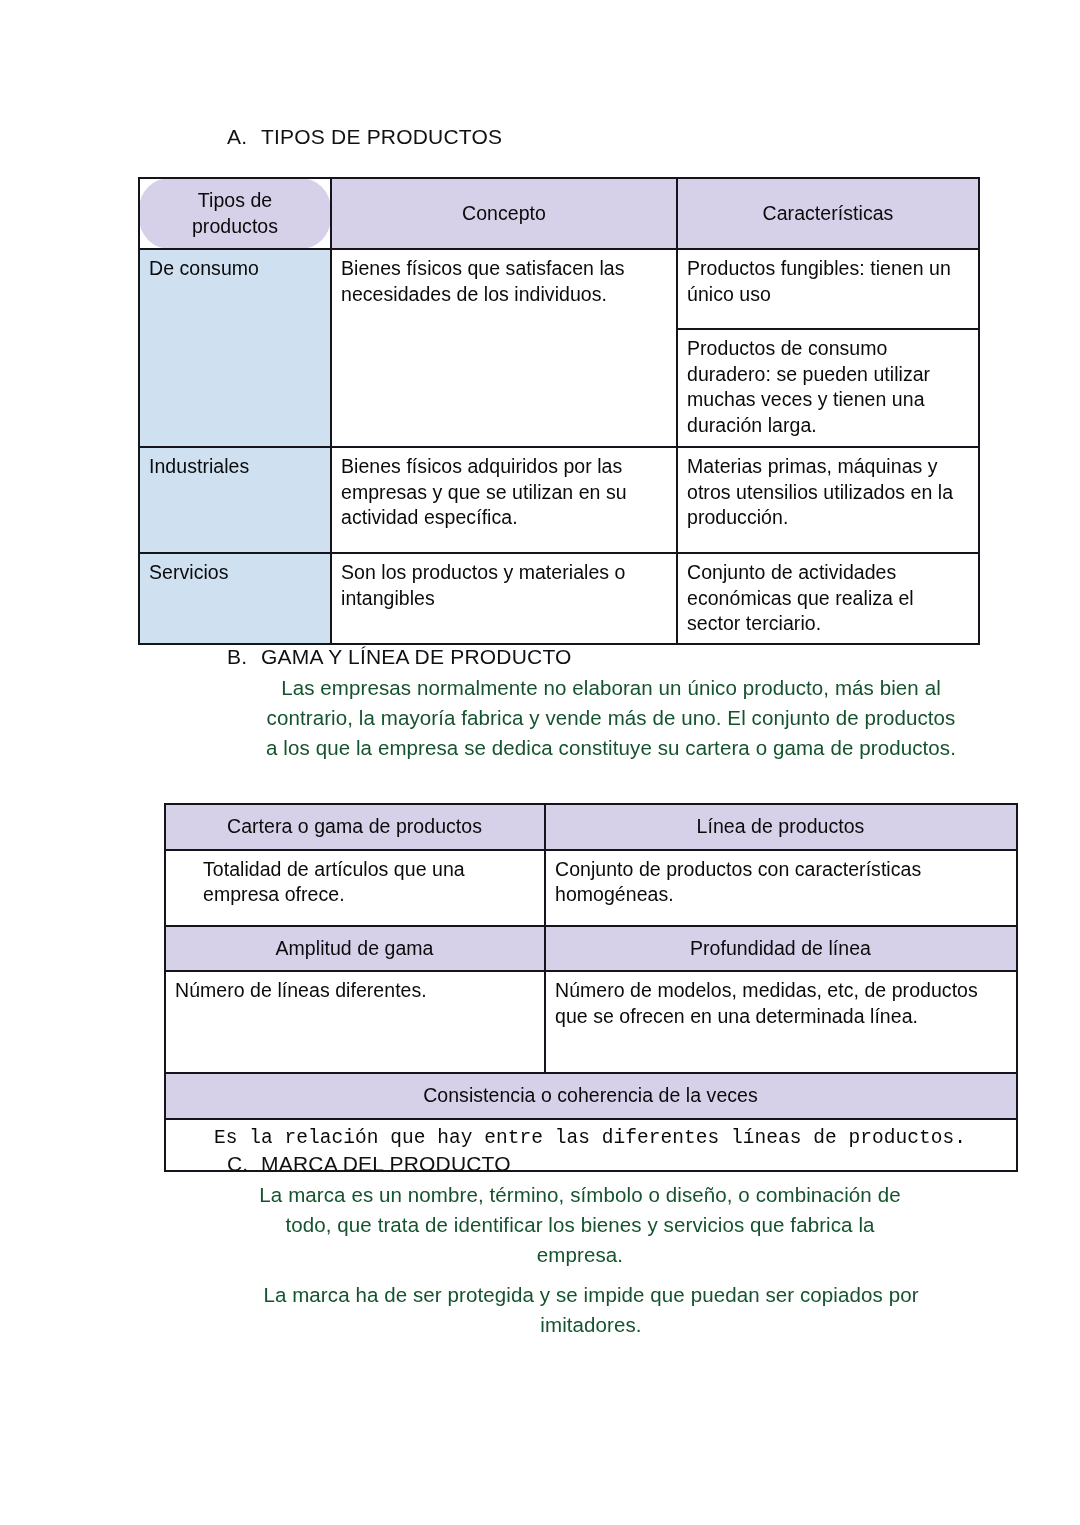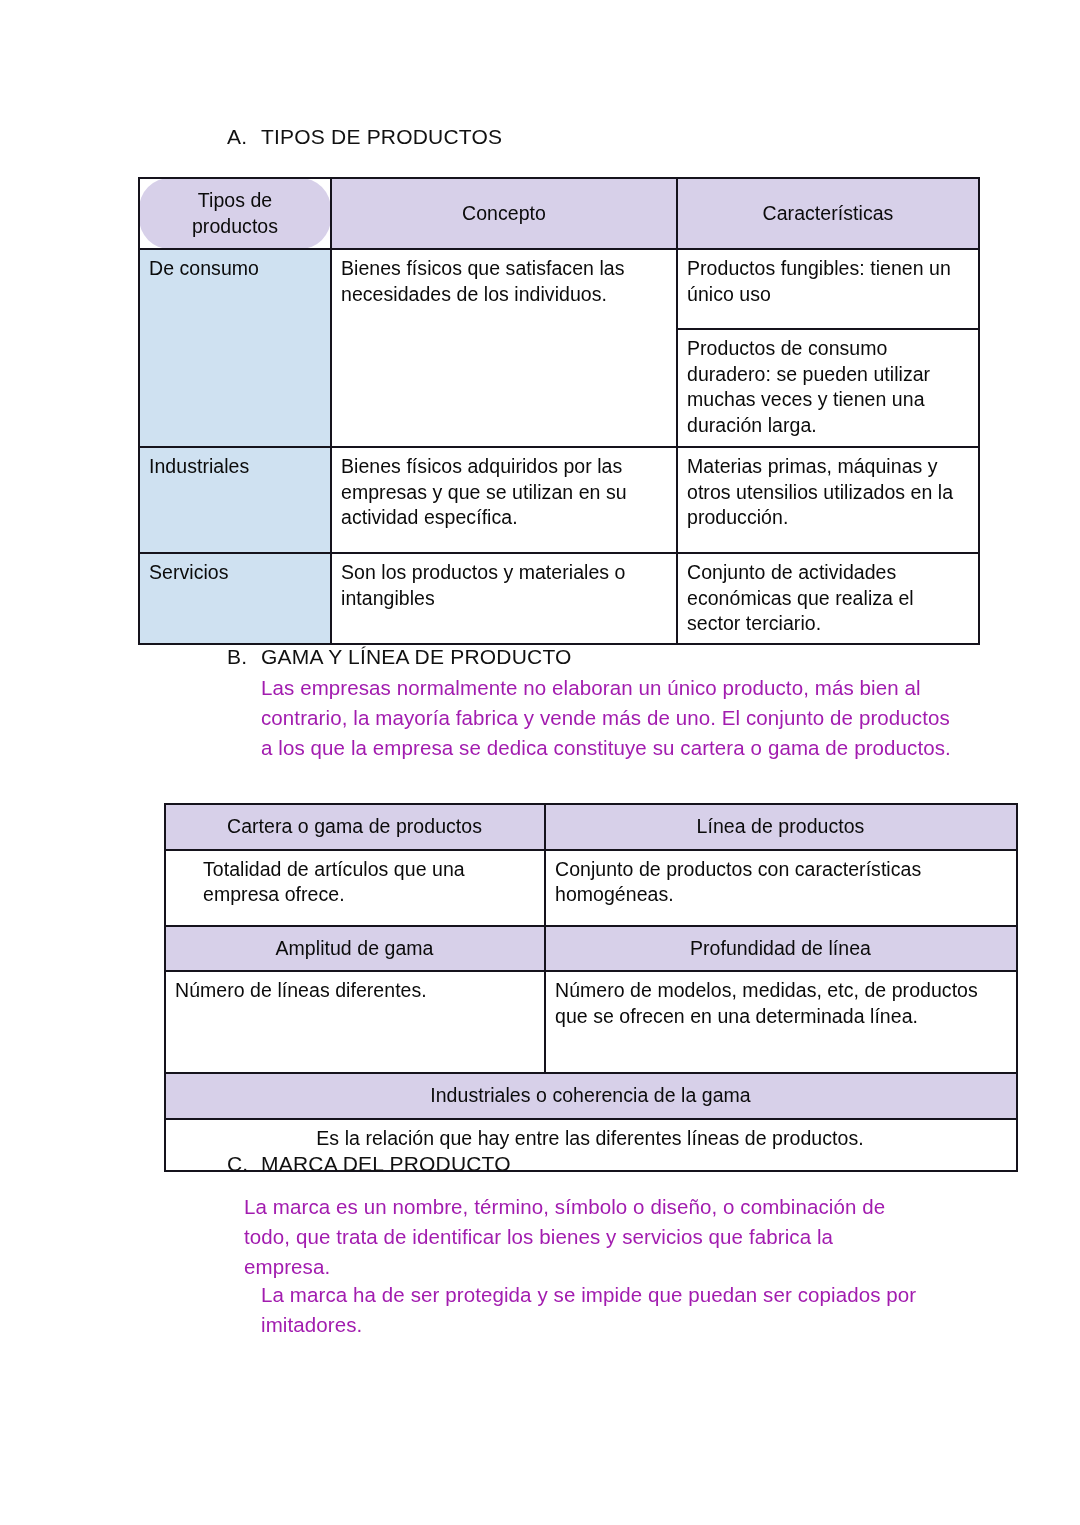--- a/index.html
+++ b/index.html
@@ -35,22 +35,23 @@
   }
   .section-head .htext {
     white-space: nowrap;
   }
 
   
   .para {
     position: absolute;
     font-size: 20.5px;
     line-height: 30px;
-    color: #a21caf;
+    color: #14532d;
     letter-spacing: 0.1px;
+    text-align: center;
   }
 
   
   table.doc {
     position: absolute;
     border-collapse: collapse;
     table-layout: fixed;
     background: #ffffff;
   }
   table.doc td, table.doc th {
@@ -179,30 +180,30 @@
       </tr>
       <tr>
         <th class="hdr">Amplitud de gama</th>
         <th class="hdr">Profundidad de línea</th>
       </tr>
       <tr>
         <td style="height:88px;">Número de líneas diferentes.</td>
         <td>Número de modelos, medidas, etc, de productos que se ofrecen en una determinada línea.</td>
       </tr>
       <tr>
-        <th class="hdr" colspan="2">Industriales o coherencia de la gama</th>
-      </tr>
-      <tr>
-        <td class="center vmid" colspan="2" style="height:38px;">Es la relación que hay entre las diferentes líneas de productos.</td>
+        <th class="hdr" colspan="2">Consistencia o coherencia de la veces</th>
+      </tr>
+      <tr>
+        <td class="center vmid" colspan="2" style="height:38px;font-family:Liberation Mono, monospace;">Es la relación que hay entre las diferentes líneas de productos.</td>
       </tr>
     </tbody>
   </table>
 
   <div class="section-head" style="left:227px; top:1152px;">
     <span class="marker">C.</span>
     <span class="htext">MARCA DEL PRODUCTO</span>
   </div>
 
-  <div class="para" style="left:244px; top:1180px; width:660px;margin-top:12px;">La marca es un nombre, término, símbolo o diseño, o combinación de todo, que trata de identificar los bienes y servicios que fabrica la empresa.</div>
+  <div class="para" style="left:250px; top:1180px; width:660px;">La marca es un nombre, término, símbolo o diseño, o combinación de todo, que trata de identificar los bienes y servicios que fabrica la empresa.</div>
 
   <div class="para" style="left:261px; top:1280px; width:660px;">La marca ha de ser protegida y se impide que puedan ser copiados por imitadores.</div>
 
 </div>
 
 </body></html>

